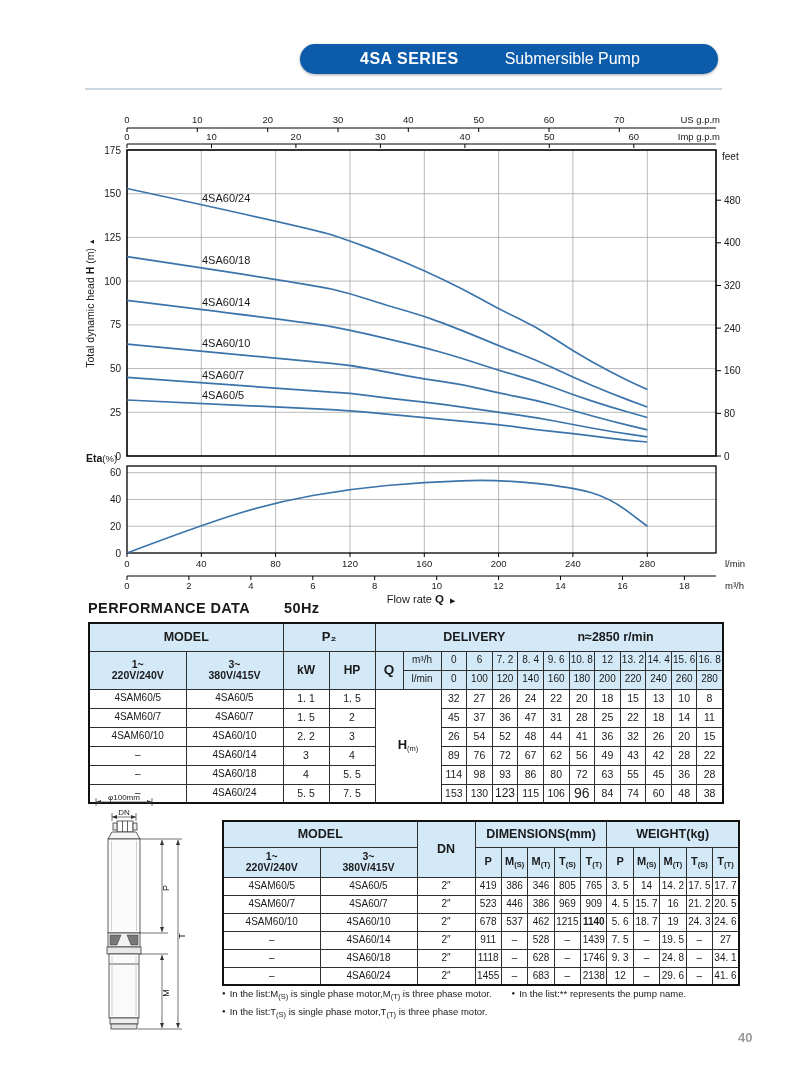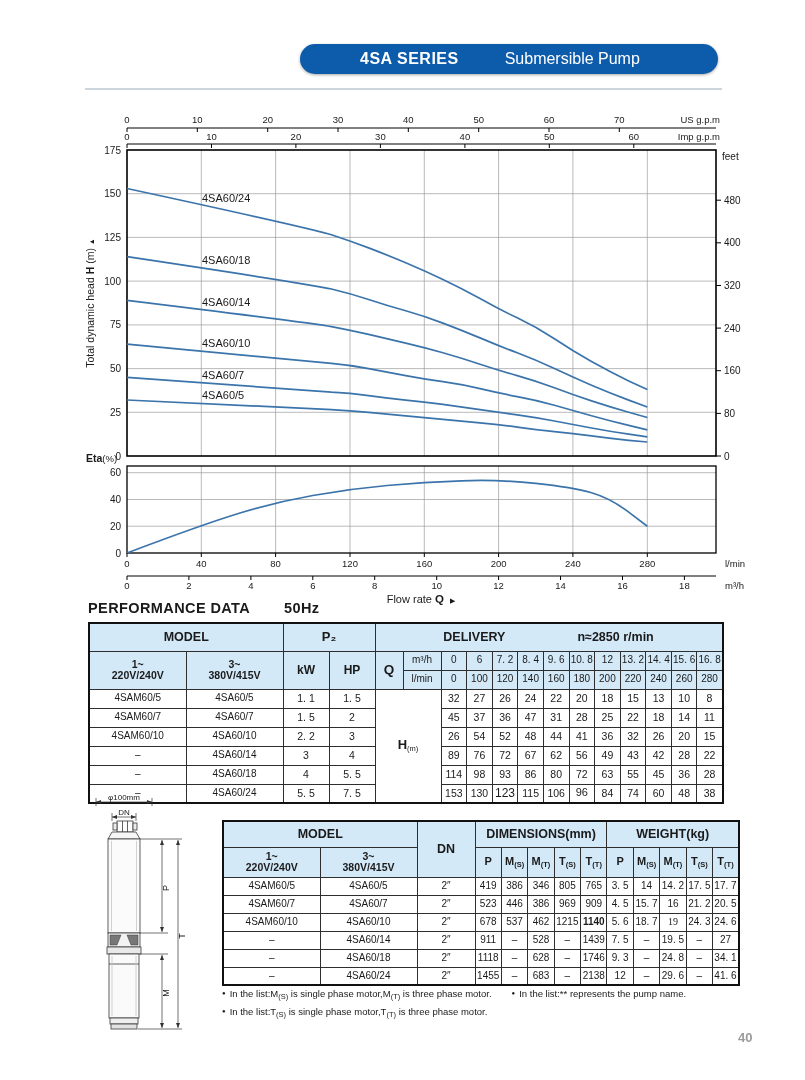--- a/index.html
+++ b/index.html
@@ -363,21 +363,21 @@
       <tr style="height: 19px;">
         <td style="font-size: 10px;">–</td>
         <td style="font-size: 10px;">4SA60/24</td>
         <td style="font-size: 10.5px;">5. 5</td>
         <td style="font-size: 10.5px;">7. 5</td>
         <td style="font-size: 10.5px;">153</td>
         <td style="font-size: 10.5px;">130</td>
         <td style="font-size: 12px;">123</td>
         <td style="font-size: 10.5px;">115</td>
         <td style="font-size: 10.5px;">106</td>
-        <td style="font-size: 11px; margin-top: 20px;">96</td>
+        <td style="font-size: 14px; margin-top: 20px;">96</td>
         <td style="font-size: 10.5px;">84</td>
         <td style="font-size: 10.5px;">74</td>
         <td style="font-size: 10.5px;">60</td>
         <td style="font-size: 10.5px;">48</td>
         <td style="font-size: 10.5px;">38</td>
       </tr>
     </tbody>
   </table>
 
 <svg id="pump-diagram" class="abs" viewBox="0 0 110 266">
@@ -506,21 +506,21 @@
         <td style="font-size: 10px;">4SAM60/10</td>
         <td style="font-size: 10px;">4SA60/10</td>
         <td style="font-size: 10px;">2″</td>
         <td style="font-size: 10px;">678</td>
         <td style="font-size: 10px;">537</td>
         <td style="font-size: 10px;">462</td>
         <td style="font-size: 10px;">1215</td>
         <td style="font-size: 10px; font-weight: bold;">1140</td>
         <td style="font-size: 10px;">5. 6</td>
         <td style="font-size: 10px;">18. 7</td>
-        <td style="font-size: 10px; font-family: Liberation Serif, serif;">19</td>
+        <td style="font-size: 10px;">19</td>
         <td style="font-size: 10px;">24. 3</td>
         <td style="font-size: 10px;">24. 6</td>
       </tr>
       <tr style="height: 18px;">
         <td style="font-size: 10px;">–</td>
         <td style="font-size: 10px;">4SA60/14</td>
         <td style="font-size: 10px;">2″</td>
         <td style="font-size: 10px;">911</td>
         <td style="font-size: 10px;">–</td>
         <td style="font-size: 10px;">528</td>

